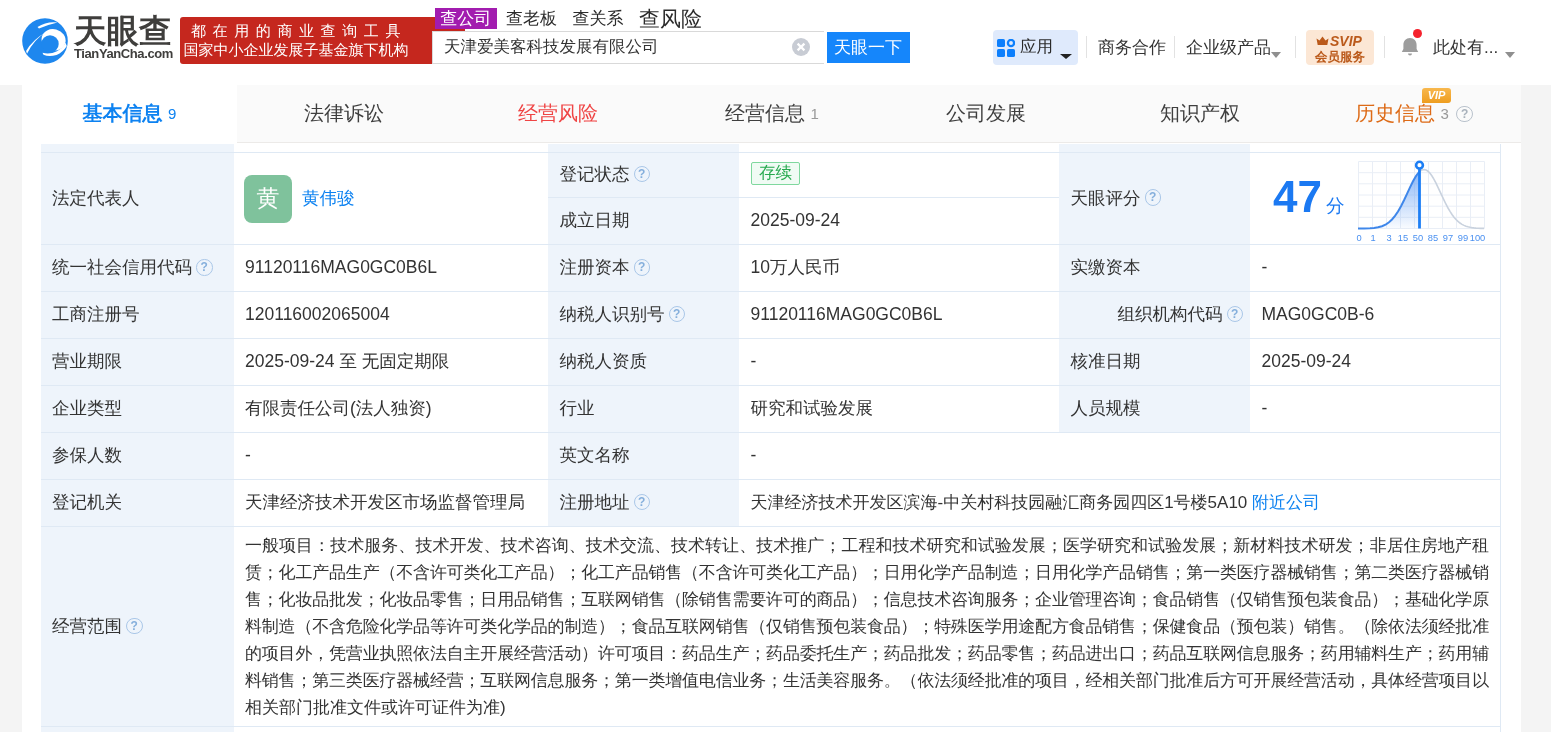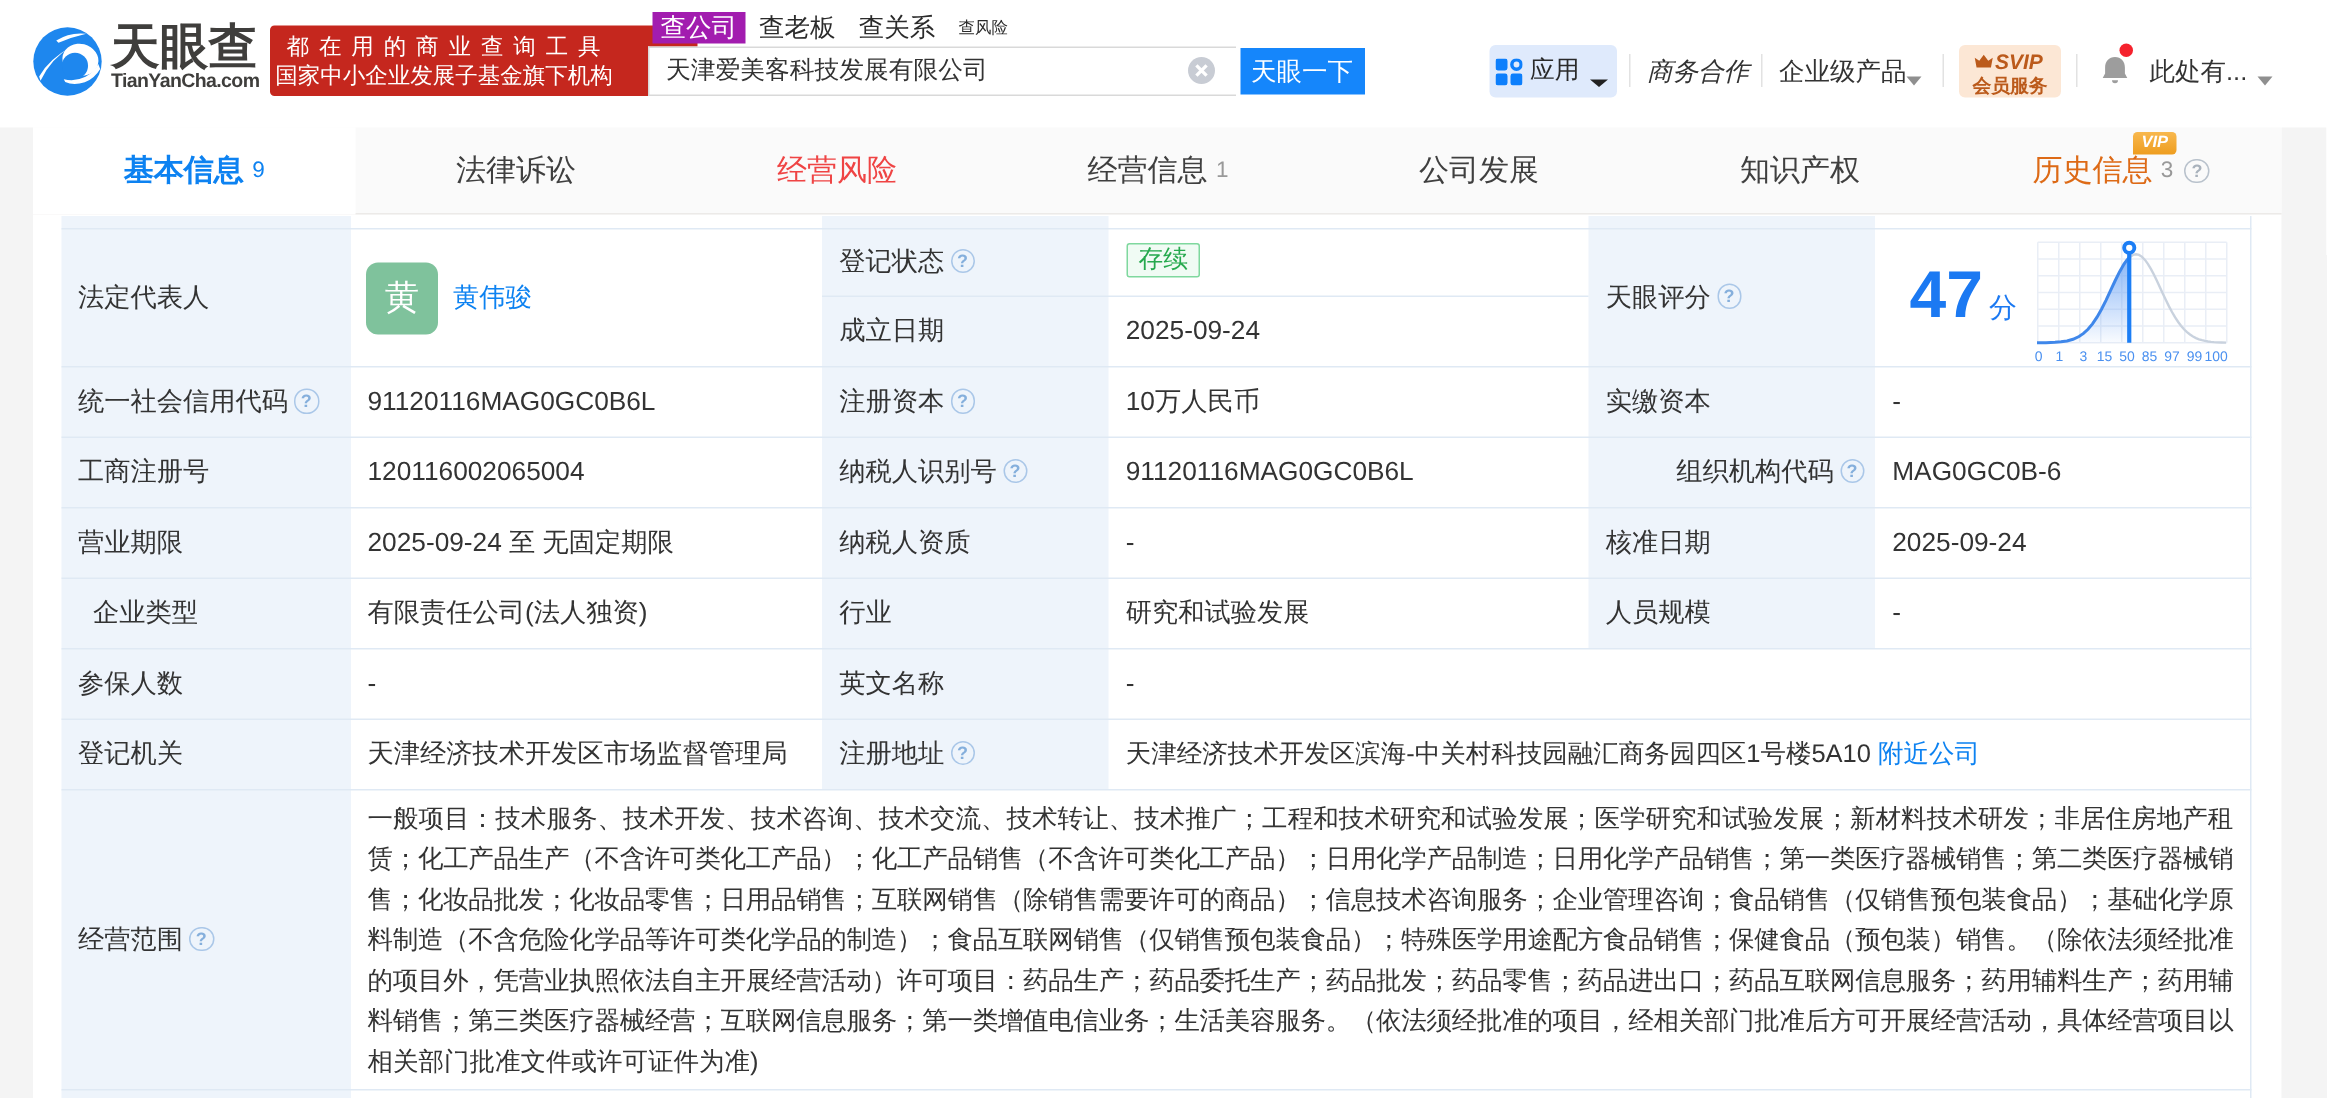--- a/index.html
+++ b/index.html
@@ -30,41 +30,41 @@
   <div class="abs" style="left:74px;top:46.5px;width:120px;line-height:13px;font-size:13px;font-weight:700;color:#3f3e3c;letter-spacing:-0.4px;white-space:nowrap;">TianYanCha.com</div>
 
   <div class="abs" style="left:180px;top:17px;width:285px;height:47px;background:#c5271e;border-radius:3px;color:#fff;">
     <div class="abs" style="left:11px;top:4.5px;font-size:15px;letter-spacing:6.6px;white-space:nowrap;">都在用的商业查询工具</div>
     <div class="abs" style="left:3.5px;top:23.5px;font-size:15px;letter-spacing:0px;white-space:nowrap;">国家中小企业发展子基金旗下机构</div>
   </div>
 
   <div class="abs" style="left:434.5px;top:8px;width:62.5px;height:21px;background:#a21caf;color:#fff;font-size:17px;display:flex;align-items:center;justify-content:center;">查公司</div>
   <div class="abs" style="left:506px;top:8px;height:21px;color:#2b2b2b;font-size:17px;display:flex;align-items:center;">查老板</div>
   <div class="abs" style="left:572.5px;top:8px;height:21px;color:#2b2b2b;font-size:17px;display:flex;align-items:center;">查关系</div>
-  <div class="abs" style="left:639px;top:8px;height:21px;color:#2b2b2b;font-size:11px;display:flex;align-items:center;">查风险</div>
+  <div class="abs" style="left:639px;top:8px;height:21px;color:#2b2b2b;font-size:21px;display:flex;align-items:center;">查风险</div>
 
   <div class="abs" style="left:431.5px;top:31px;width:392px;height:32.5px;border:1px solid #d9d9d9;border-right:none;box-sizing:border-box;background:#fff;"></div>
   <div class="abs" style="left:444px;top:31.5px;height:31.5px;display:flex;align-items:center;font-size:16.5px;color:#333;">天津爱美客科技发展有限公司</div>
   <svg class="abs" style="left:792px;top:37.5px;" width="18" height="18" viewBox="0 0 18 18">
     <circle cx="9" cy="9" r="9" fill="#c8ccd4"></circle>
     <path d="M5.6,5.6 L12.4,12.4 M12.4,5.6 L5.6,12.4" stroke="#fff" stroke-width="2.2"></path>
   </svg>
   <div class="abs" style="left:826.5px;top:31.5px;width:83px;height:31.5px;background:#1586fb;color:#fff;font-size:17px;display:flex;align-items:center;justify-content:center;">天眼一下</div>
 
   <div class="abs" style="left:993px;top:29.5px;width:85px;height:35px;background:#dfeafc;border-radius:4px;"></div>
   <svg class="abs" style="left:997px;top:38.5px;" width="18" height="18" viewBox="0 0 18 18">
     <rect x="0" y="0" width="8" height="8" rx="1.6" fill="#0d7ffc"></rect>
     <circle cx="14" cy="4" r="3.1" fill="none" stroke="#0d7ffc" stroke-width="2.3"></circle>
     <rect x="0" y="10" width="8" height="8" rx="1.6" fill="#0d7ffc"></rect>
     <rect x="10" y="10" width="8" height="8" rx="1.6" fill="#0d7ffc"></rect>
   </svg>
   <div class="abs" style="left:1020px;top:29.5px;height:35px;display:flex;align-items:center;font-size:16.5px;color:#2a2a2a;">应用</div>
   <div class="abs" style="left:1060px;top:44.5px;"><span class="caret" style="border-left-width:6px;border-right-width:6px;border-top:5px solid #222;"></span></div>
   <div class="sep" style="left:1085.5px;"></div>
-  <div class="abs" style="left:1098px;top:29.5px;height:35px;display:flex;align-items:center;font-size:17px;color:#333;font-style:italic;">商务合作</div>
+  <div class="abs" style="left:1098px;top:29.5px;height:35px;display:flex;align-items:center;font-size:17px;color:#333;">商务合作</div>
   <div class="sep" style="left:1173.5px;"></div>
   <div class="abs" style="left:1186px;top:29.5px;height:35px;display:flex;align-items:center;font-size:17px;color:#333;">企业级产品</div>
   <div class="abs" style="left:1271px;top:44px;"><span class="caret"></span></div>
   <div class="sep" style="left:1294.5px;"></div>
   <div class="abs" style="left:1306px;top:29.5px;width:68px;height:35px;background:#fce7d5;border-radius:4px;color:#bb5a1b;">
     <svg class="abs" style="left:10px;top:6px;" width="13" height="11" viewBox="0 0 13 11">
         <path d="M0.5,2.5 L3.5,4.5 L6.5,0.5 L9.5,4.5 L12.5,2.5 L11.3,9 L1.7,9 Z" fill="#bb5a1b"></path>
       </svg>
     <div class="abs" style="left:24px;top:3px;font-size:14px;font-weight:700;font-style:italic;">SVIP</div>
     <div class="abs" style="left:0;top:19px;width:68px;text-align:center;font-size:12.5px;font-weight:700;">会员服务</div>
@@ -165,21 +165,21 @@
   <div class="lbl" style="left:1070.5px;top:147.3px;height:46.9px;margin-left:47px;">组织机构代码<span class="qm">?</span></div>
   <div class="val" style="left:1261.5px;top:147.3px;height:46.9px;">MAG0GC0B-6</div>
 
   <div class="lbl" style="left:52px;top:194.2px;height:46.9px;">营业期限</div>
   <div class="val" style="left:245px;top:194.2px;height:46.9px;">2025-09-24 至 无固定期限</div>
   <div class="lbl" style="left:559.5px;top:194.2px;height:46.9px;">纳税人资质</div>
   <div class="val" style="left:750.5px;top:194.2px;height:46.9px;">-</div>
   <div class="lbl" style="left:1070.5px;top:194.2px;height:46.9px;">核准日期</div>
   <div class="val" style="left:1261.5px;top:194.2px;height:46.9px;">2025-09-24</div>
 
-  <div class="lbl" style="left:52px;top:241.2px;height:46.9px;margin-left:10px;">企业类型</div>
+  <div class="lbl" style="left:52px;top:241.2px;height:46.9px;">企业类型</div>
   <div class="val" style="left:245px;top:241.2px;height:46.9px;">有限责任公司(法人独资)</div>
   <div class="lbl" style="left:559.5px;top:241.2px;height:46.9px;">行业</div>
   <div class="val" style="left:750.5px;top:241.2px;height:46.9px;">研究和试验发展</div>
   <div class="lbl" style="left:1070.5px;top:241.2px;height:46.9px;">人员规模</div>
   <div class="val" style="left:1261.5px;top:241.2px;height:46.9px;">-</div>
 
   <div class="lbl" style="left:52px;top:288.1px;height:46.9px;">参保人数</div>
   <div class="val" style="left:245px;top:288.1px;height:46.9px;">-</div>
   <div class="lbl" style="left:559.5px;top:288.1px;height:46.9px;">英文名称</div>
   <div class="val" style="left:750.5px;top:288.1px;height:46.9px;">-</div>

